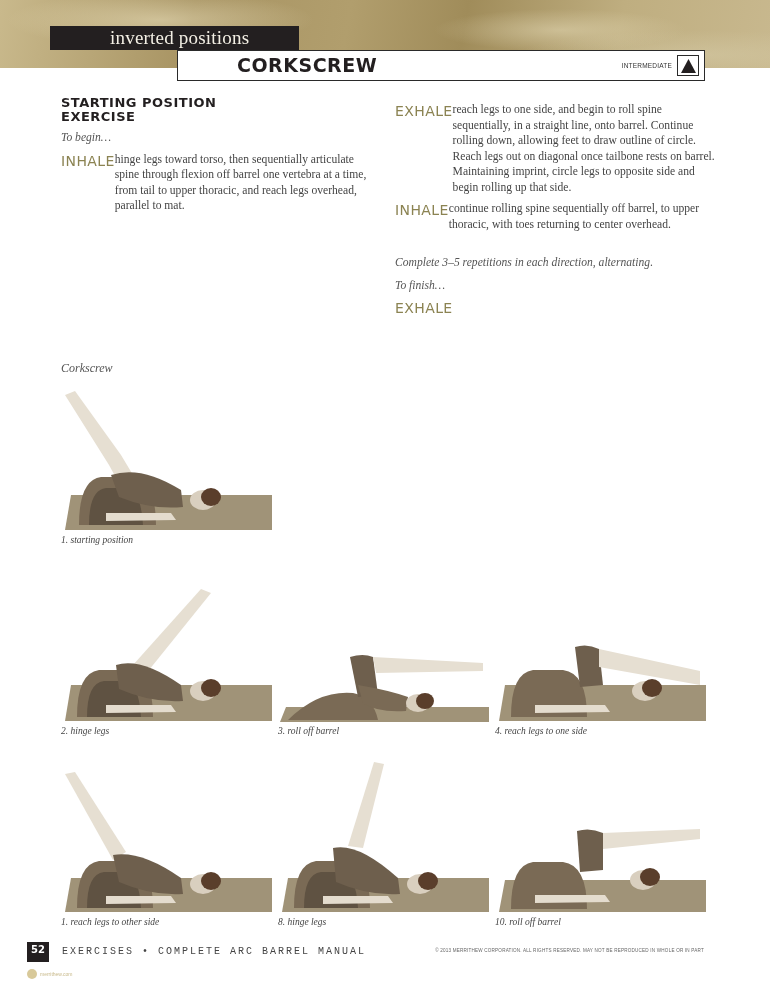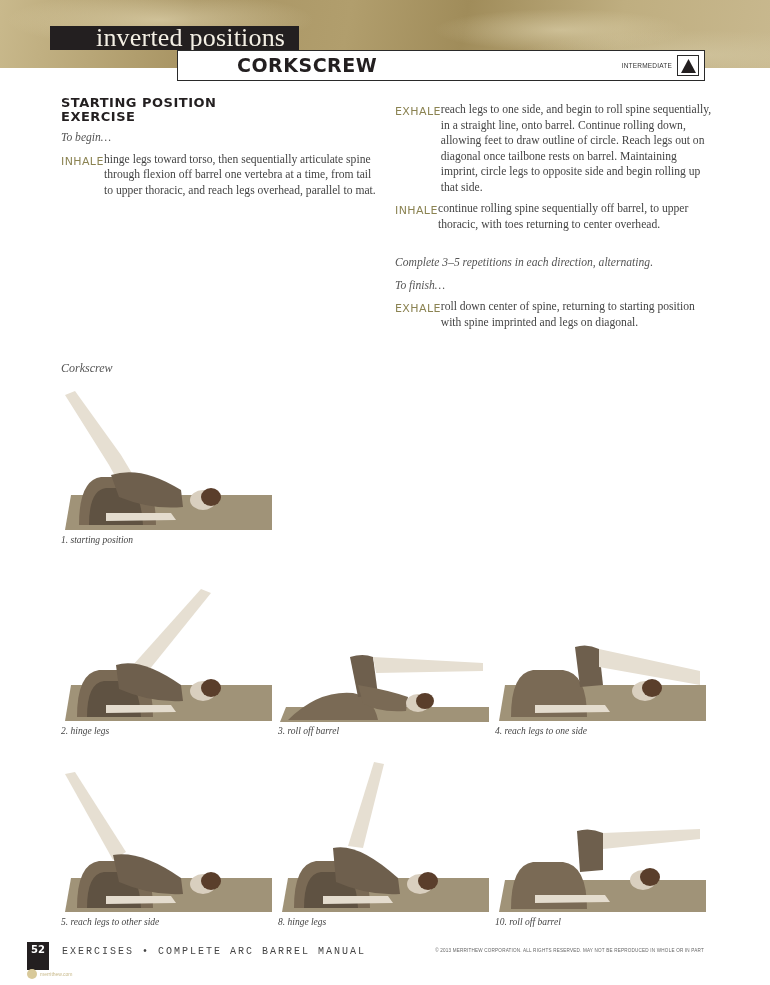--- a/index.html
+++ b/index.html
@@ -11,22 +11,22 @@
     position: absolute; left: 0; top: 0; width: 770px; height: 68px;
     background:
       radial-gradient(ellipse 220px 40px at 160px 20px, rgba(235,225,190,0.55), rgba(0,0,0,0) 70%),
       radial-gradient(ellipse 180px 30px at 560px 30px, rgba(230,220,185,0.5), rgba(0,0,0,0) 70%),
       radial-gradient(ellipse 260px 35px at 700px 55px, rgba(215,205,170,0.5), rgba(0,0,0,0) 70%),
       linear-gradient(100deg, #c9b98c 0%, #a89463 25%, #b19e6d 45%, #a08c5a 60%, #bfae80 80%, #c8b88e 100%);
   }
   .section-tab {
     position: absolute; left: 50px; top: 26px; width: 249px; height: 24px;
     background: #231f20; color: #f3efe4;
-    font-family: "Liberation Serif", serif; font-size: 26px; line-height: 24px;
-    padding-left: 46px; letter-spacing: 0.2px;
+    font-family: "Liberation Serif", serif; font-size: 19px; line-height: 24px;
+    padding-left: 60px; letter-spacing: 0.2px;
   }
   .title-box {
     position: absolute; left: 177px; top: 50px; width: 528px; height: 31px;
     background: #ffffff; border: 1px solid #2a2a2a;
   }
   .title-text {
     position: absolute; left: 59px; top: 3px;
     font-family: "DejaVu Sans", sans-serif; font-weight: bold; font-size: 19px;
     color: #231f20; letter-spacing: 0.5px;
   }
@@ -46,37 +46,37 @@
   .col-left { left: 61px; top: 96px; width: 320px; }
   .col-right { left: 395px; top: 96px; width: 320px; }
   .heading {
     font-family: "DejaVu Sans", sans-serif; font-weight: bold; font-size: 13px;
     color: #231f20; letter-spacing: 0.5px; line-height: 14px;
   }
   .para { margin-top: 1px; }
   .italic { font-style: italic; color: #555; }
   .step { display: flex; margin-top: 6px; }
   .breath {
-    flex: 0 0 43px; font-family: "DejaVu Sans", sans-serif; font-size: 11px;
+    flex: 0 0 43px; font-family: "DejaVu Sans", sans-serif; font-size: 14px;
     color: #8b8352; letter-spacing: 0.4px; padding-top: 2px;
   }
   .step-text { flex: 1; }
 
   
   .figure-title {
     position: absolute; left: 61px; top: 361px; font-style: italic; font-size: 12px; color: #555;
   }
   .photo { position: absolute; }
   .caption {
     position: absolute; font-style: italic; font-size: 9.5px; color: #444;
   }
 
   
   .page-num {
-    position: absolute; left: 27px; top: 942px; width: 22px; height: 28px;
+    position: absolute; left: 27px; top: 942px; width: 22px; height: 20px;
     background: #231f20; color: #fff; font-family: "DejaVu Sans", sans-serif;
     font-weight: bold; font-size: 10px; text-align: center; line-height: 16px;
   }
   .footer-title {
     position: absolute; left: 62px; top: 946px;
     font-family: Liberation Mono, monospace; font-size: 10px; letter-spacing: 2px; color: #444;
   }
   .copyright {
     position: absolute; right: 66px; top: 948px;
     font-family: "Liberation Sans", sans-serif; font-size: 4.6px; color: #666; letter-spacing: 0.2px;
@@ -118,21 +118,20 @@
     <div class="step-text">reach legs to one side, and begin to roll spine sequentially, in a straight line, onto barrel. Continue rolling down, allowing feet to draw outline of circle. Reach legs out on diagonal once tailbone rests on barrel. Maintaining imprint, circle legs to opposite side and begin rolling up that side.</div>
   </div>
   <div class="step">
     <div class="breath">INHALE</div>
     <div class="step-text">continue rolling spine sequentially off barrel, to upper thoracic, with toes returning to center overhead.</div>
   </div>
   <div class="italic" style="margin-top:23px">Complete 3–5 repetitions in each direction, alternating.</div>
   <div class="italic" style="margin-top:7px">To finish…</div>
   <div class="step">
     <div class="breath">EXHALE</div>
-    <div class="step-text">roll down center of spine, returning to starting position with spine imprinted and legs on diagonal.</div>
   </div>
 </div>
 
 <div class="figure-title">Corkscrew</div>
 
 <svg class="photo" style="left:61px;top:385px" width="212" height="146" viewBox="0 0 212 146">
   <polygon points="10,110 211,110 211,145 4,145" fill="#a09378"></polygon>
   <path d="M18,140 Q18,95 40,92 L70,92 Q95,95 95,140 Z" fill="#7a6a55"></path>
   <path d="M28,140 Q28,105 45,103 L65,103 Q80,105 82,140 Z" fill="#5f5242"></path>
   <path d="M4,10 L14,6 L60,70 L75,95 L60,102 L48,80 Z" fill="#e6dfd2"></path>
@@ -180,21 +179,21 @@
 <svg class="photo" style="left:61px;top:770px" width="212" height="143" viewBox="0 0 212 143">
   <polygon points="10,108 211,108 211,142 4,142" fill="#a09378"></polygon>
   <path d="M16,138 Q16,94 38,91 L68,91 Q92,94 92,138 Z" fill="#7a6a55"></path>
   <path d="M26,138 Q26,104 43,102 L63,102 Q78,104 80,138 Z" fill="#5f5242"></path>
   <path d="M4,4 L14,2 L65,82 L52,90 Z" fill="#e6dfd2"></path>
   <path d="M52,85 Q80,80 120,108 L122,124 Q90,126 58,112 Z" fill="#6e5f4d"></path>
   <ellipse cx="142" cy="114" rx="13" ry="10" fill="#d9cfbf"></ellipse>
   <ellipse cx="150" cy="111" rx="10" ry="9" fill="#5a3e2b"></ellipse>
   <path d="M45,126 L110,126 L115,133 L45,134 Z" fill="#e4dcce"></path>
 </svg>
-<div class="caption" style="left:61px;top:917px">5. reach legs to other side</div>
+<div class="caption" style="left:61px;top:917px">1. reach legs to other side</div>
 
 <svg class="photo" style="left:278px;top:760px" width="212" height="153" viewBox="0 0 212 153">
   <polygon points="10,118 211,118 211,152 4,152" fill="#a09378"></polygon>
   <path d="M16,148 Q16,104 38,101 L68,101 Q92,104 92,148 Z" fill="#7a6a55"></path>
   <path d="M26,148 Q26,114 43,112 L63,112 Q78,114 80,148 Z" fill="#5f5242"></path>
   <path d="M96,2 L106,4 L85,88 L70,86 Z" fill="#e6dfd2"></path>
   <path d="M55,88 Q80,82 120,118 L122,134 Q90,136 58,122 Z" fill="#6e5f4d"></path>
   <ellipse cx="142" cy="124" rx="13" ry="10" fill="#d9cfbf"></ellipse>
   <ellipse cx="150" cy="121" rx="10" ry="9" fill="#5a3e2b"></ellipse>
   <path d="M45,136 L110,136 L115,143 L45,144 Z" fill="#e4dcce"></path>

